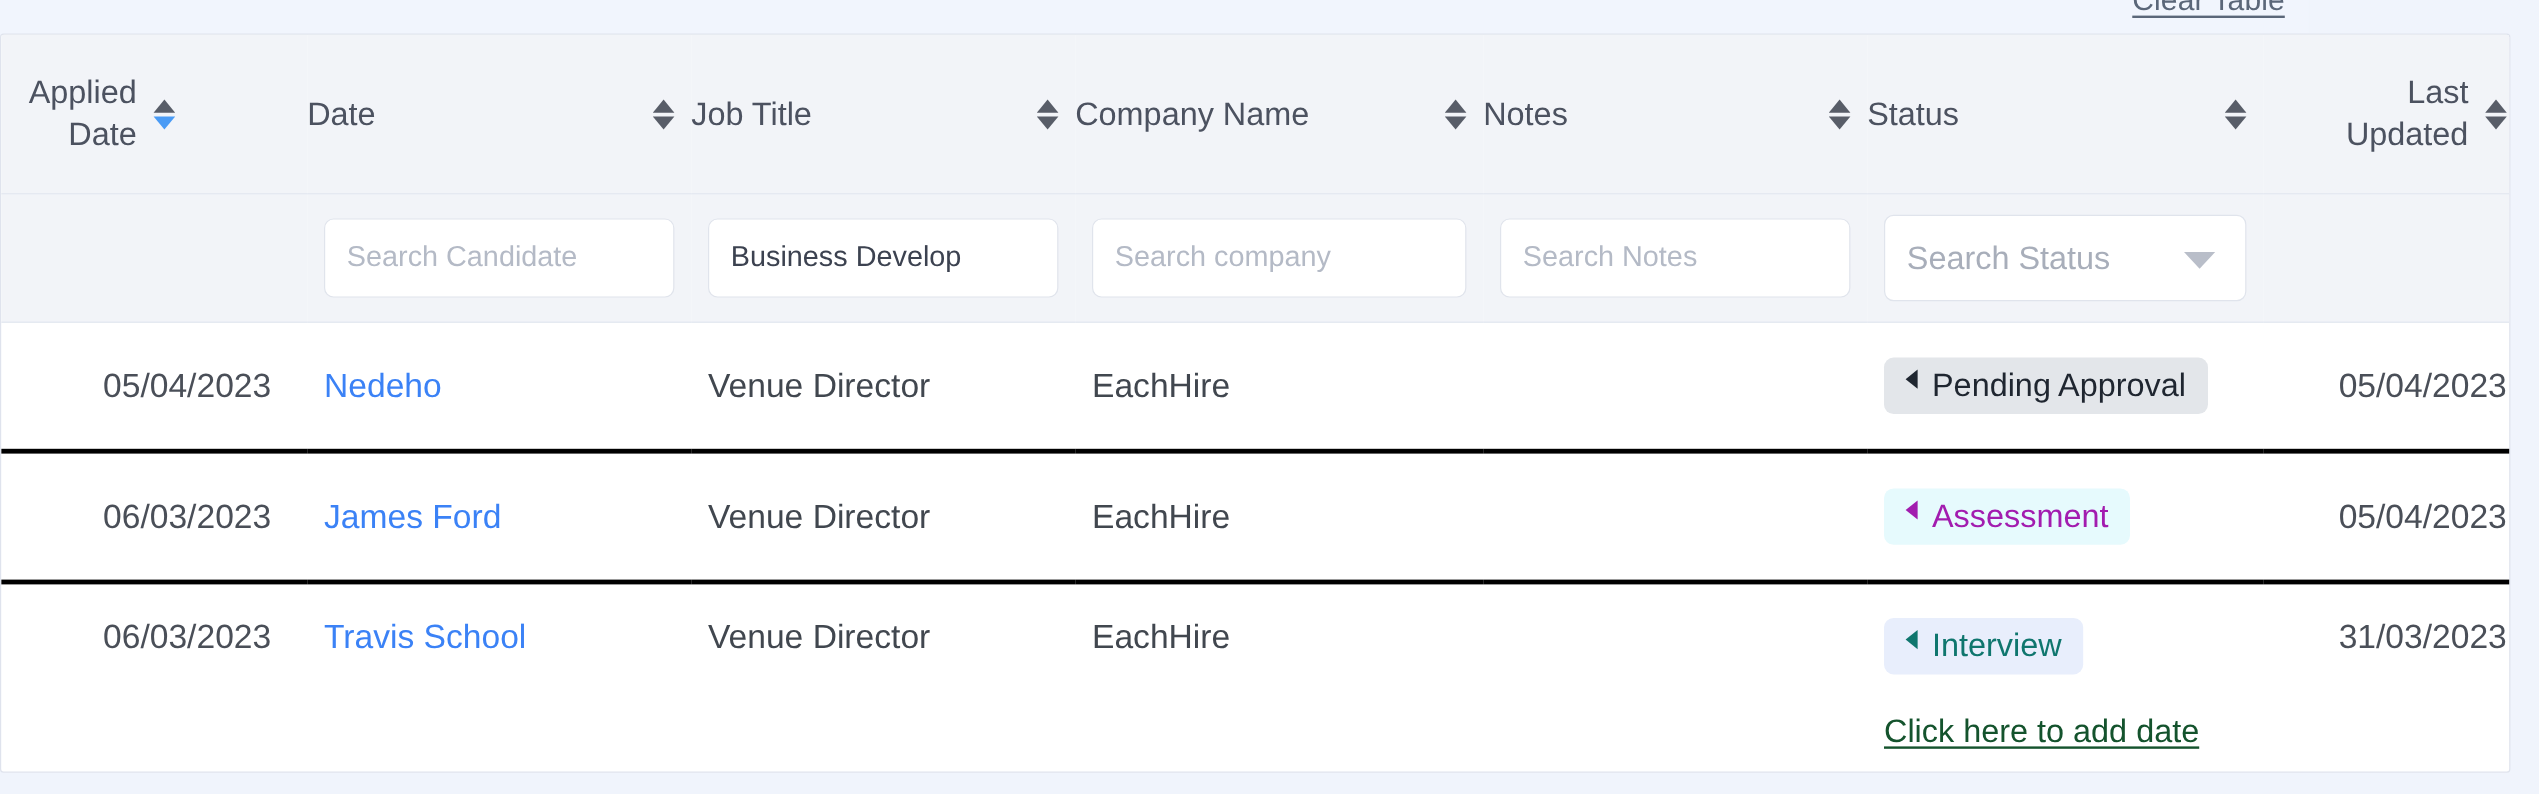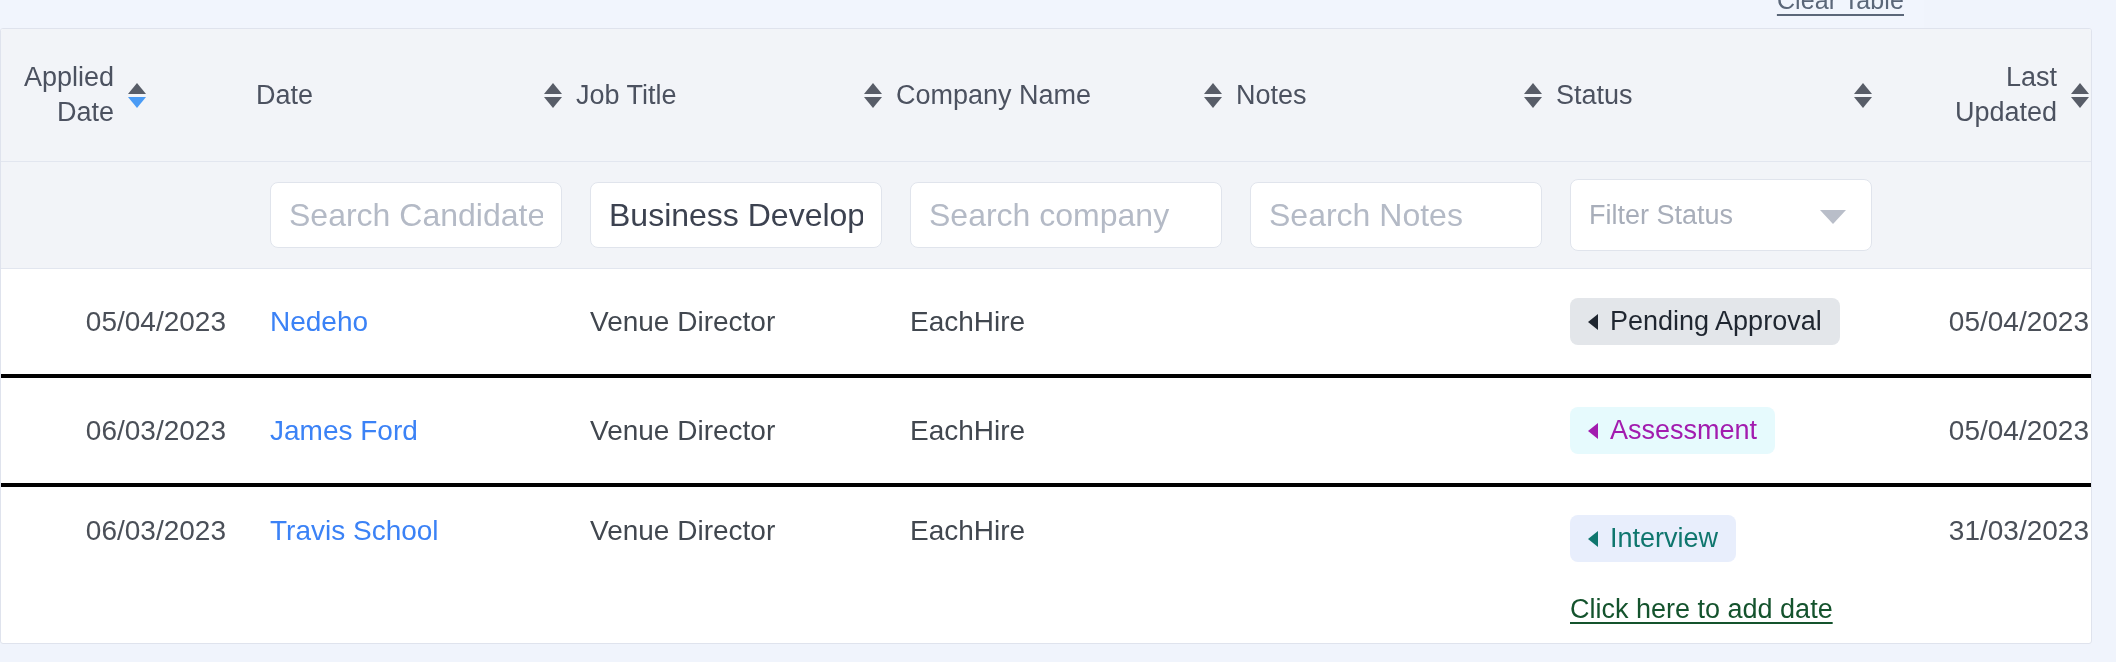--- a/index.html
+++ b/index.html
@@ -139,21 +139,21 @@
     vertical-align: middle;
   }
   .filter-wrap { padding: 0 14px 0 14px; }
   .f-input {
     width: 100%;
     box-sizing: border-box;
     height: 66px;
     border: 1px solid #e0e4ec;
     border-radius: 8px;
     background: #ffffff;
-    font-size: 32px;
+    font-size: 24px;
     font-family: "Liberation Sans", sans-serif;
     color: #3c4250;
     padding: 0 18px;
     outline: none;
   }
   .f-input::placeholder { color: #b4bac6; }
 
   .f-select-wrap {
     position: relative;
     margin: 0 14px;
@@ -196,21 +196,20 @@
   td.updated-cell-b { text-align: right; padding-right: 16px; color: #4a4f58; }
   a.cand-link {
     color: #3b82f6;
     text-decoration: none;
     font-size: 28px;
   }
   .status-cell { text-align: left; padding-left: 14px; }
 
   .badge {
     display: inline-flex;
-    align-items: center;
     gap: 12px;
     border-radius: 8px;
     padding: 10px 18px;
     font-size: 27px;
     line-height: 1;
     white-space: nowrap;
   }
   .badge .tri {
     width: 0; height: 0;
     border-top: 8px solid transparent;
@@ -347,21 +346,21 @@
 
         <td>
           <div class="filter-wrap">
             <input class="f-input" type="text" placeholder="Search Notes" style="">
           </div>
         </td>
 
         <td>
           <div class="f-select-wrap">
             <div class="f-select">
-              <span>Filter Status</span>
+              <span>Search Status</span>
             </div>
             <span class="f-caret"></span>
           </div>
         </td>
 
         <td></td>
       </tr>
     </thead>
 
     <tbody>

